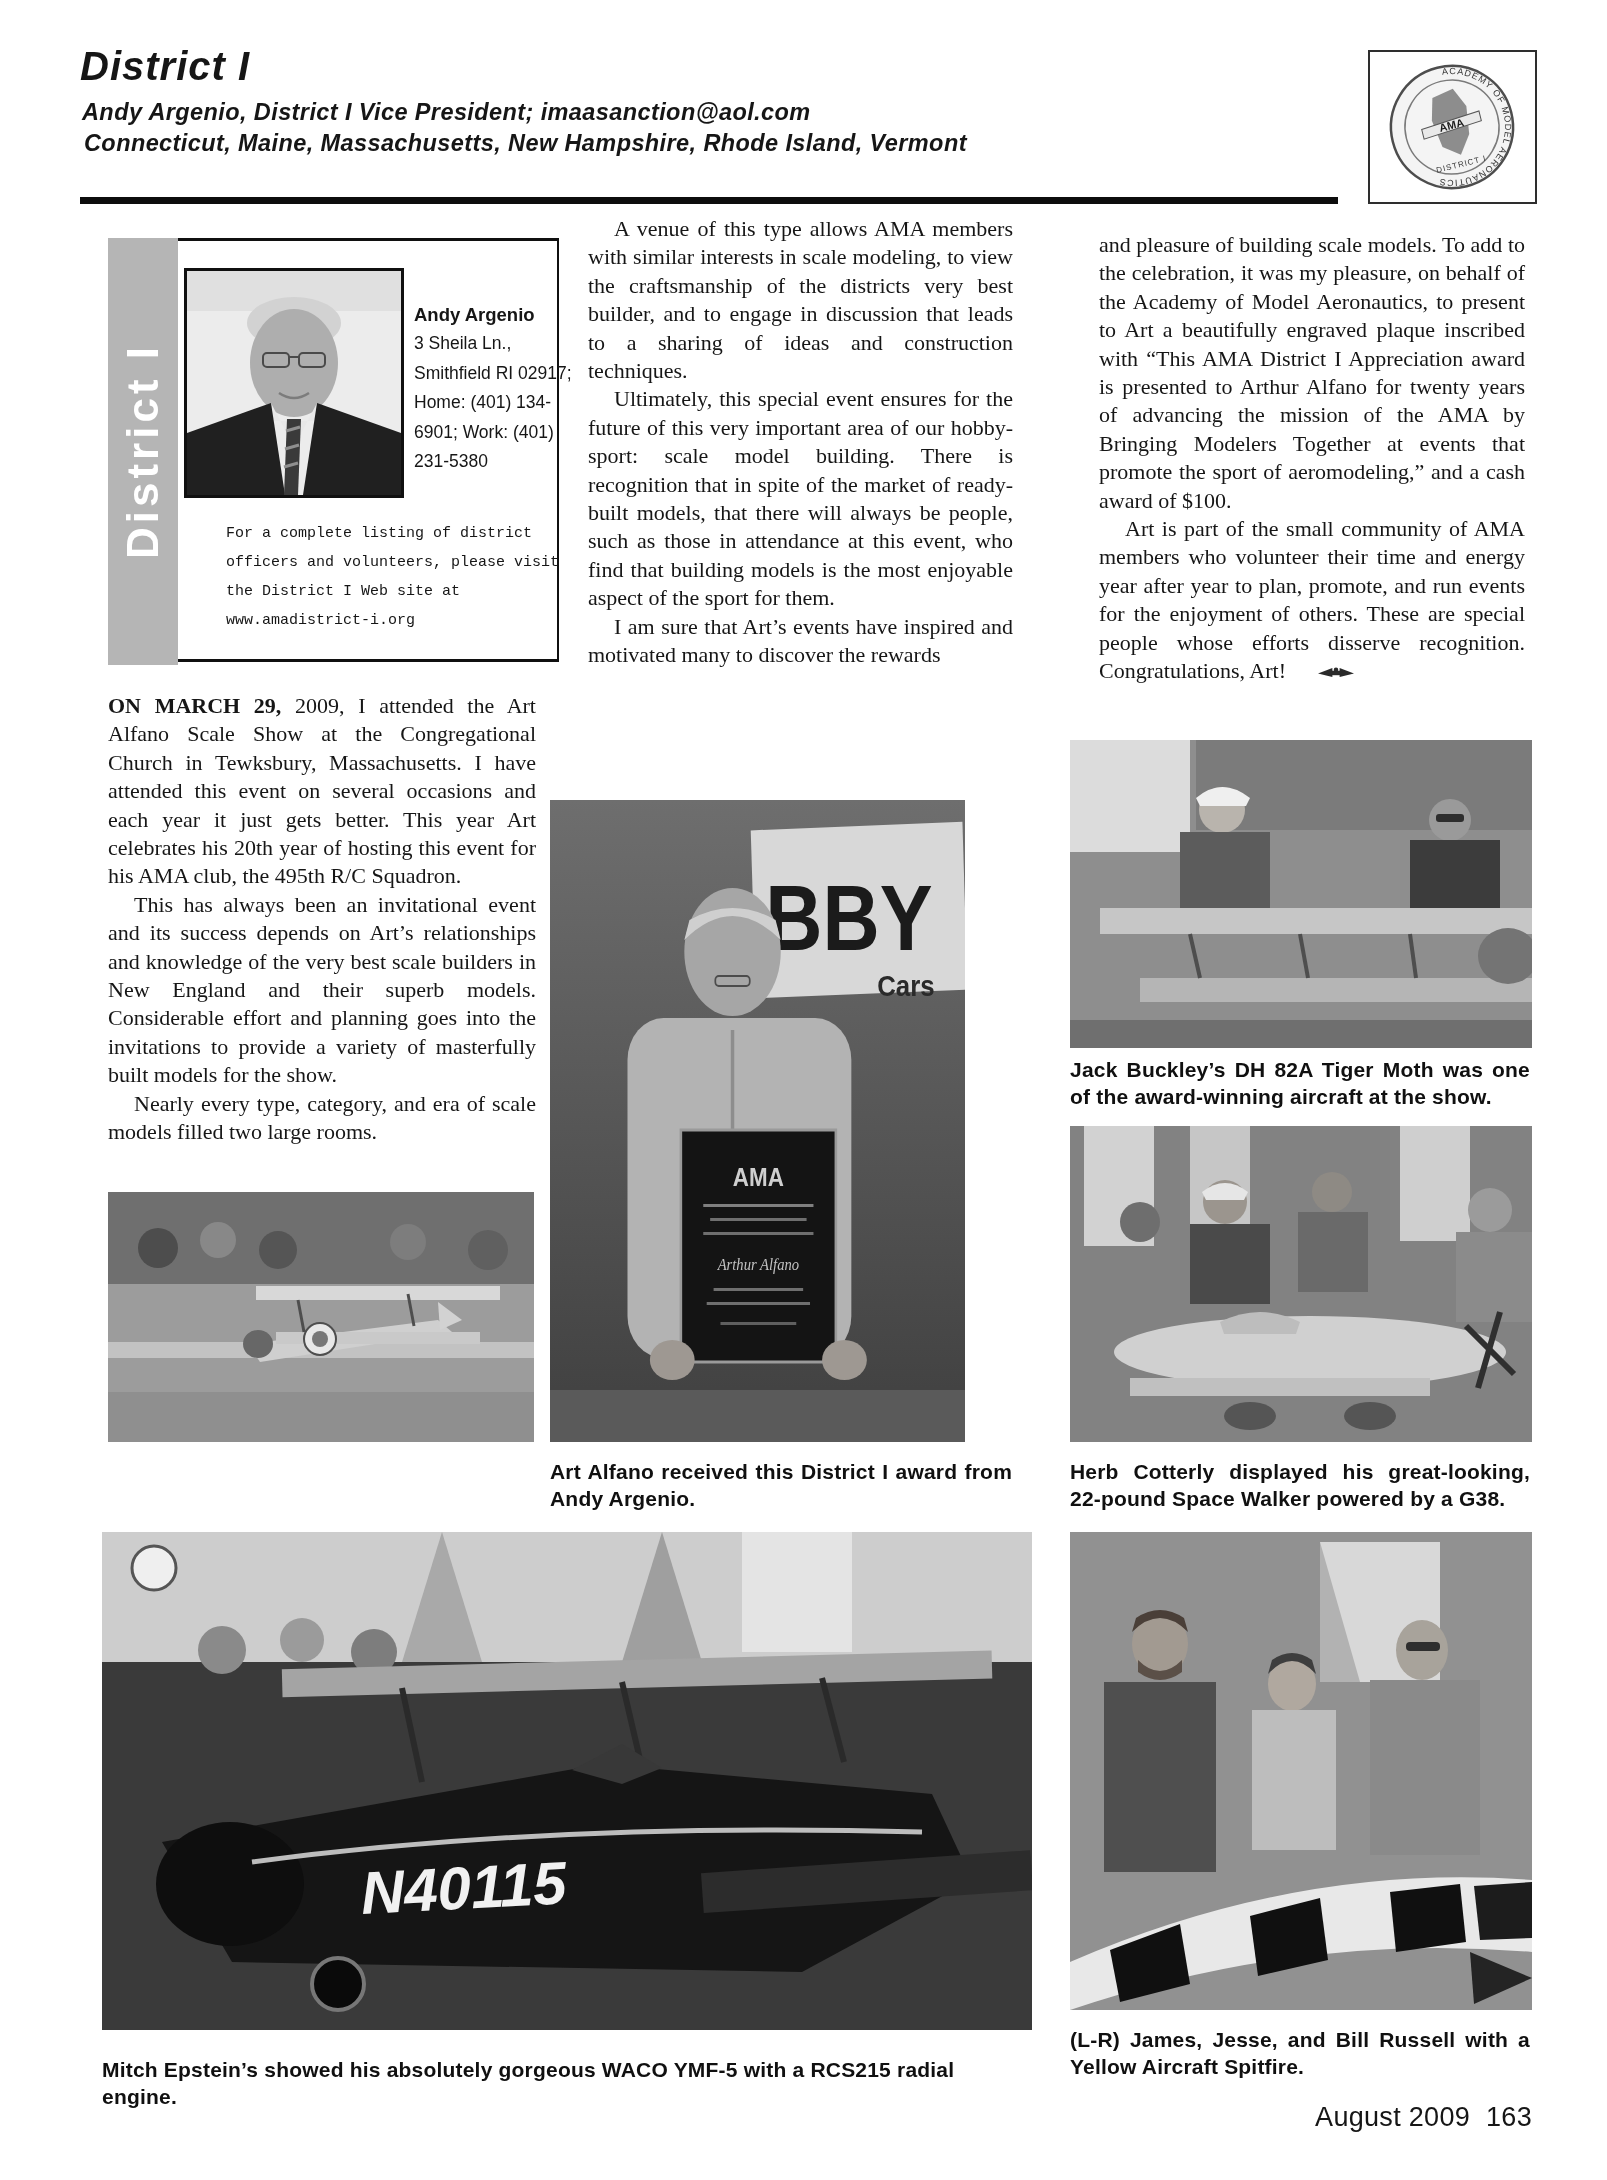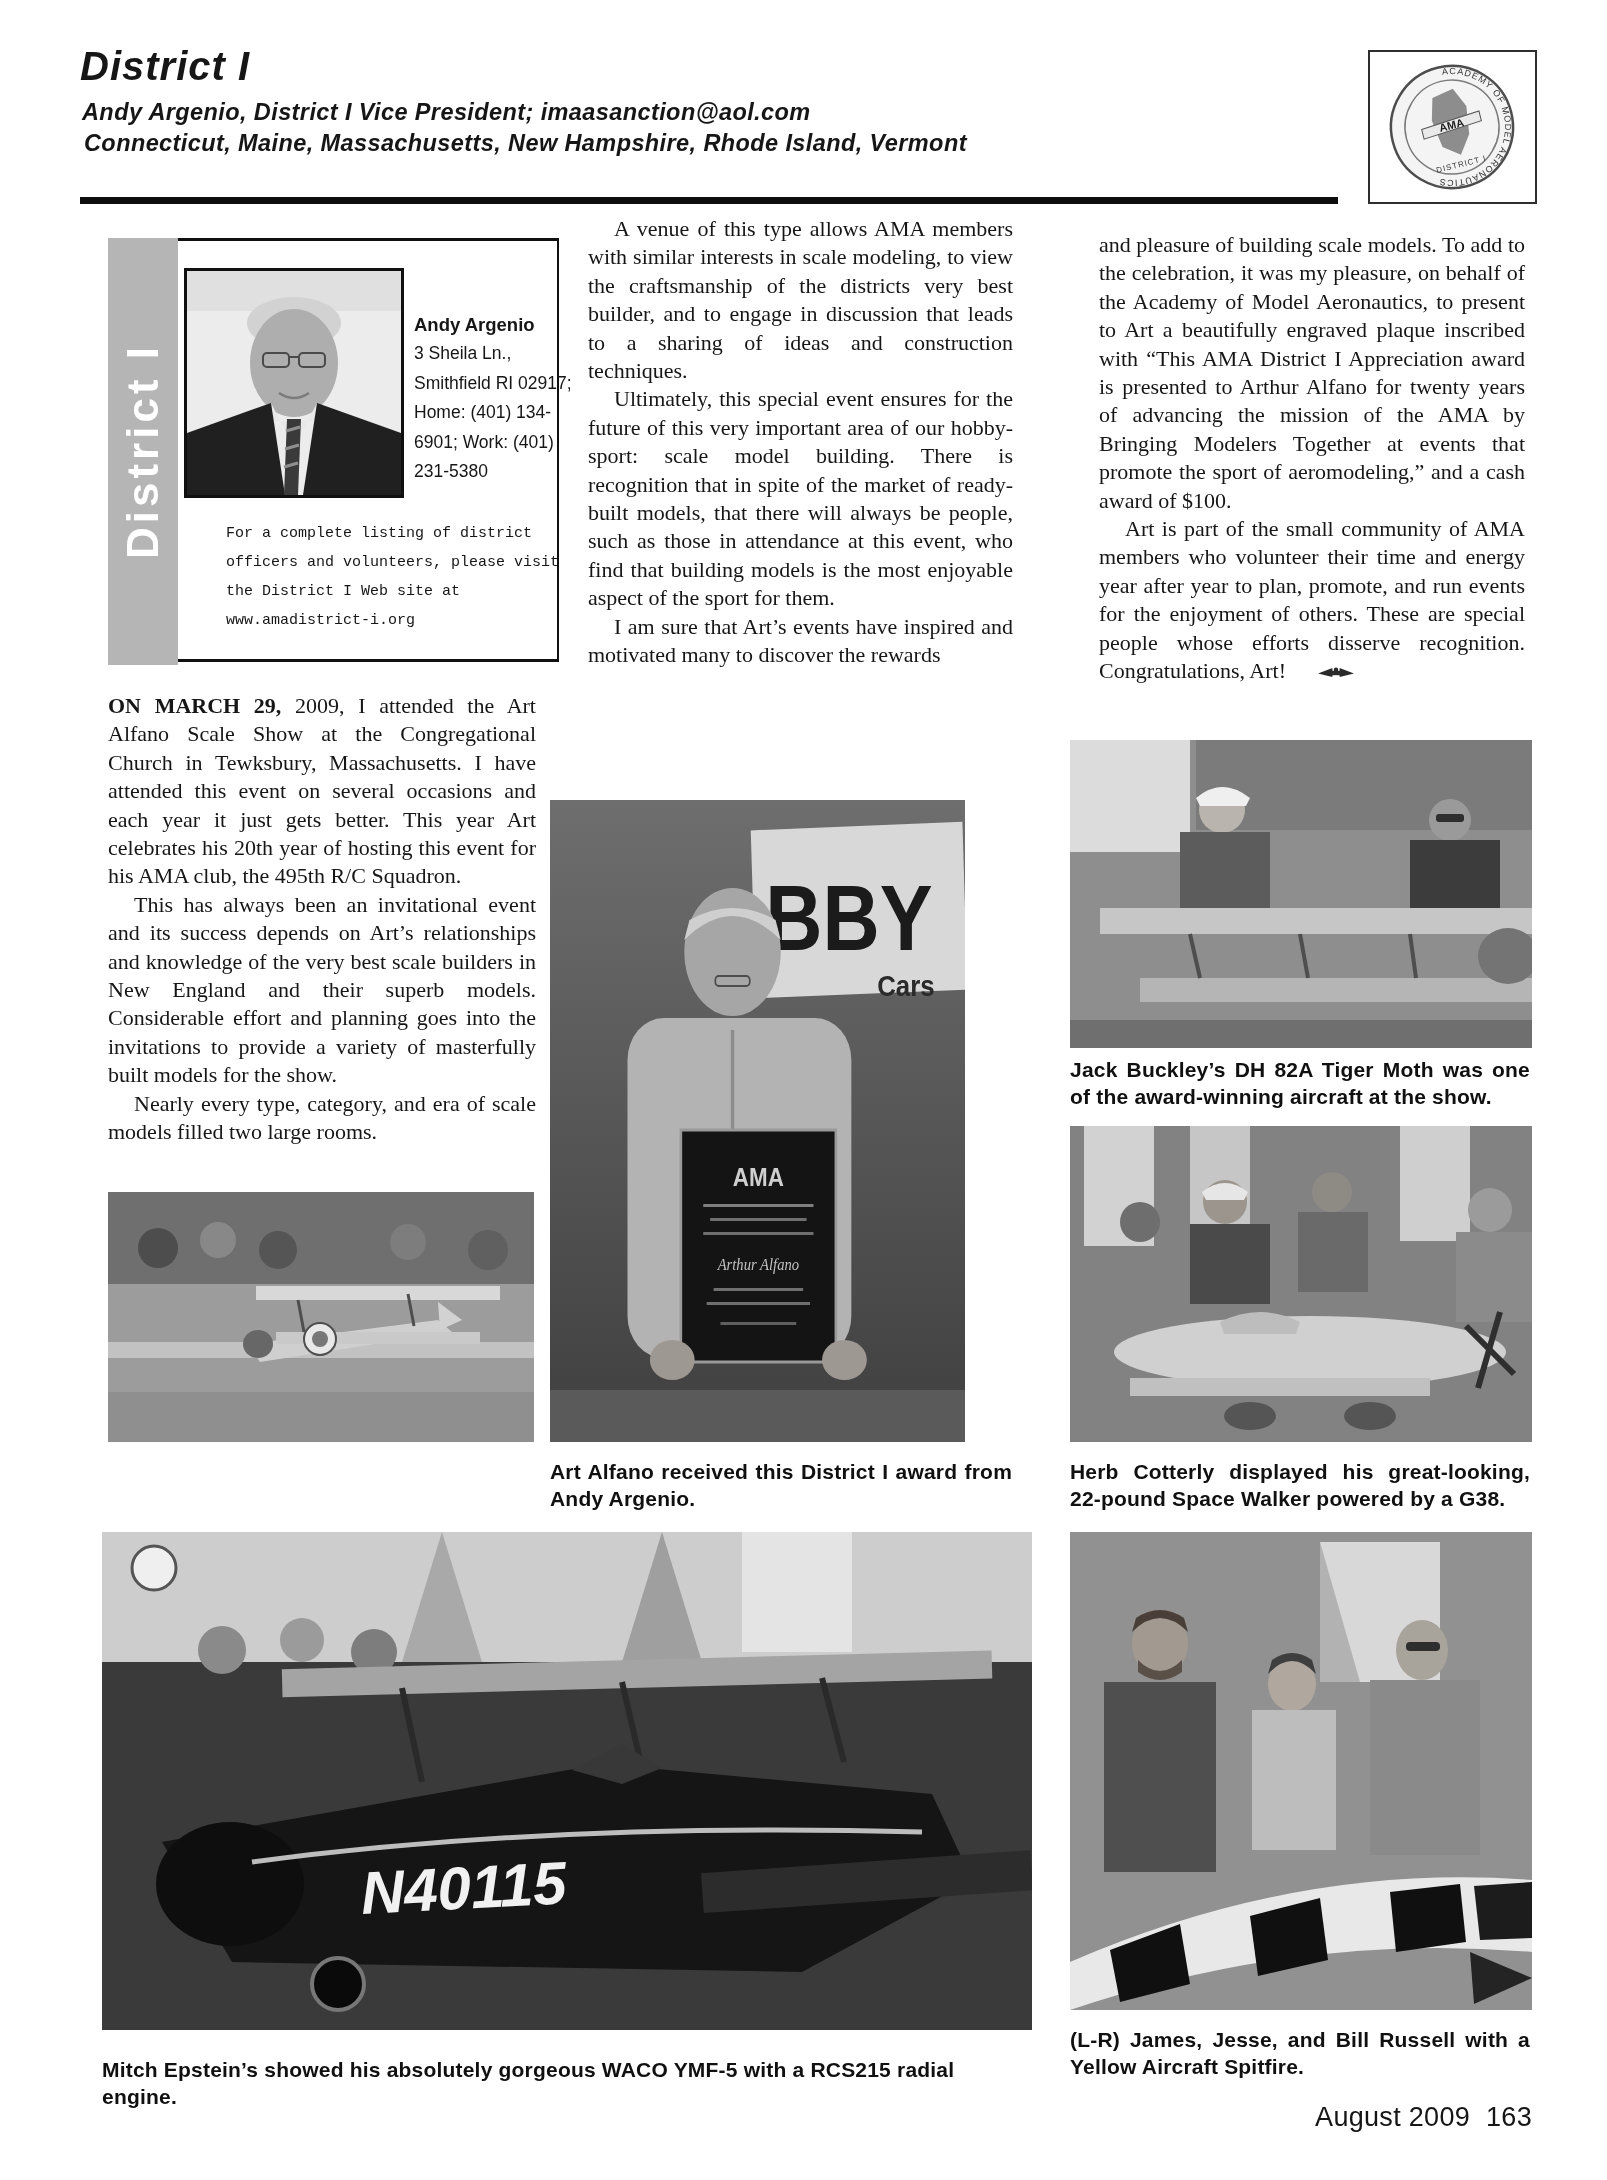--- a/index.html
+++ b/index.html
@@ -18,21 +18,21 @@
   .logo-box{left:1368px;top:50px;width:165px;height:150px;border:2px solid #2e2e2e;background:#fff;}
 
   
   .graybar{left:108px;top:238px;width:70px;height:427px;background:#b5b5b5;
            display:flex;align-items:center;justify-content:center;}
   .graybar span{writing-mode:vertical-rl;transform:rotate(180deg);color:#fff;
            font-family:"Liberation Sans",sans-serif;font-weight:bold;font-size:44px;letter-spacing:4px;}
   .infobox{left:178px;top:238px;width:381px;height:424px;box-sizing:border-box;
            border-top:3px solid #101010;border-right:2px solid #101010;border-bottom:3px solid #101010;}
   .portrait{left:184px;top:268px;width:214px;height:224px;border:3px solid #101010;background:#ececec;}
-  .contact{left:414px;top:310px;width:150px;font-family:"Liberation Sans",sans-serif;
+  .contact{left:414px;top:300px;width:150px;font-family:"Liberation Sans",sans-serif;
            font-size:17.5px;line-height:29.4px;white-space:nowrap;}
   .contact .cname{font-weight:bold;font-size:18.5px;}
   .note{left:226px;top:519px;width:335px;font-family:Liberation Mono, monospace;
         font-size:15px;line-height:29px;}
 
   
   .col{font-size:22px;line-height:28.4px;text-align:justify;}
   .col p{margin:0;}
   .col p.ind{text-indent:26px;}
   .col1{left:108px;top:692px;width:428px;}

